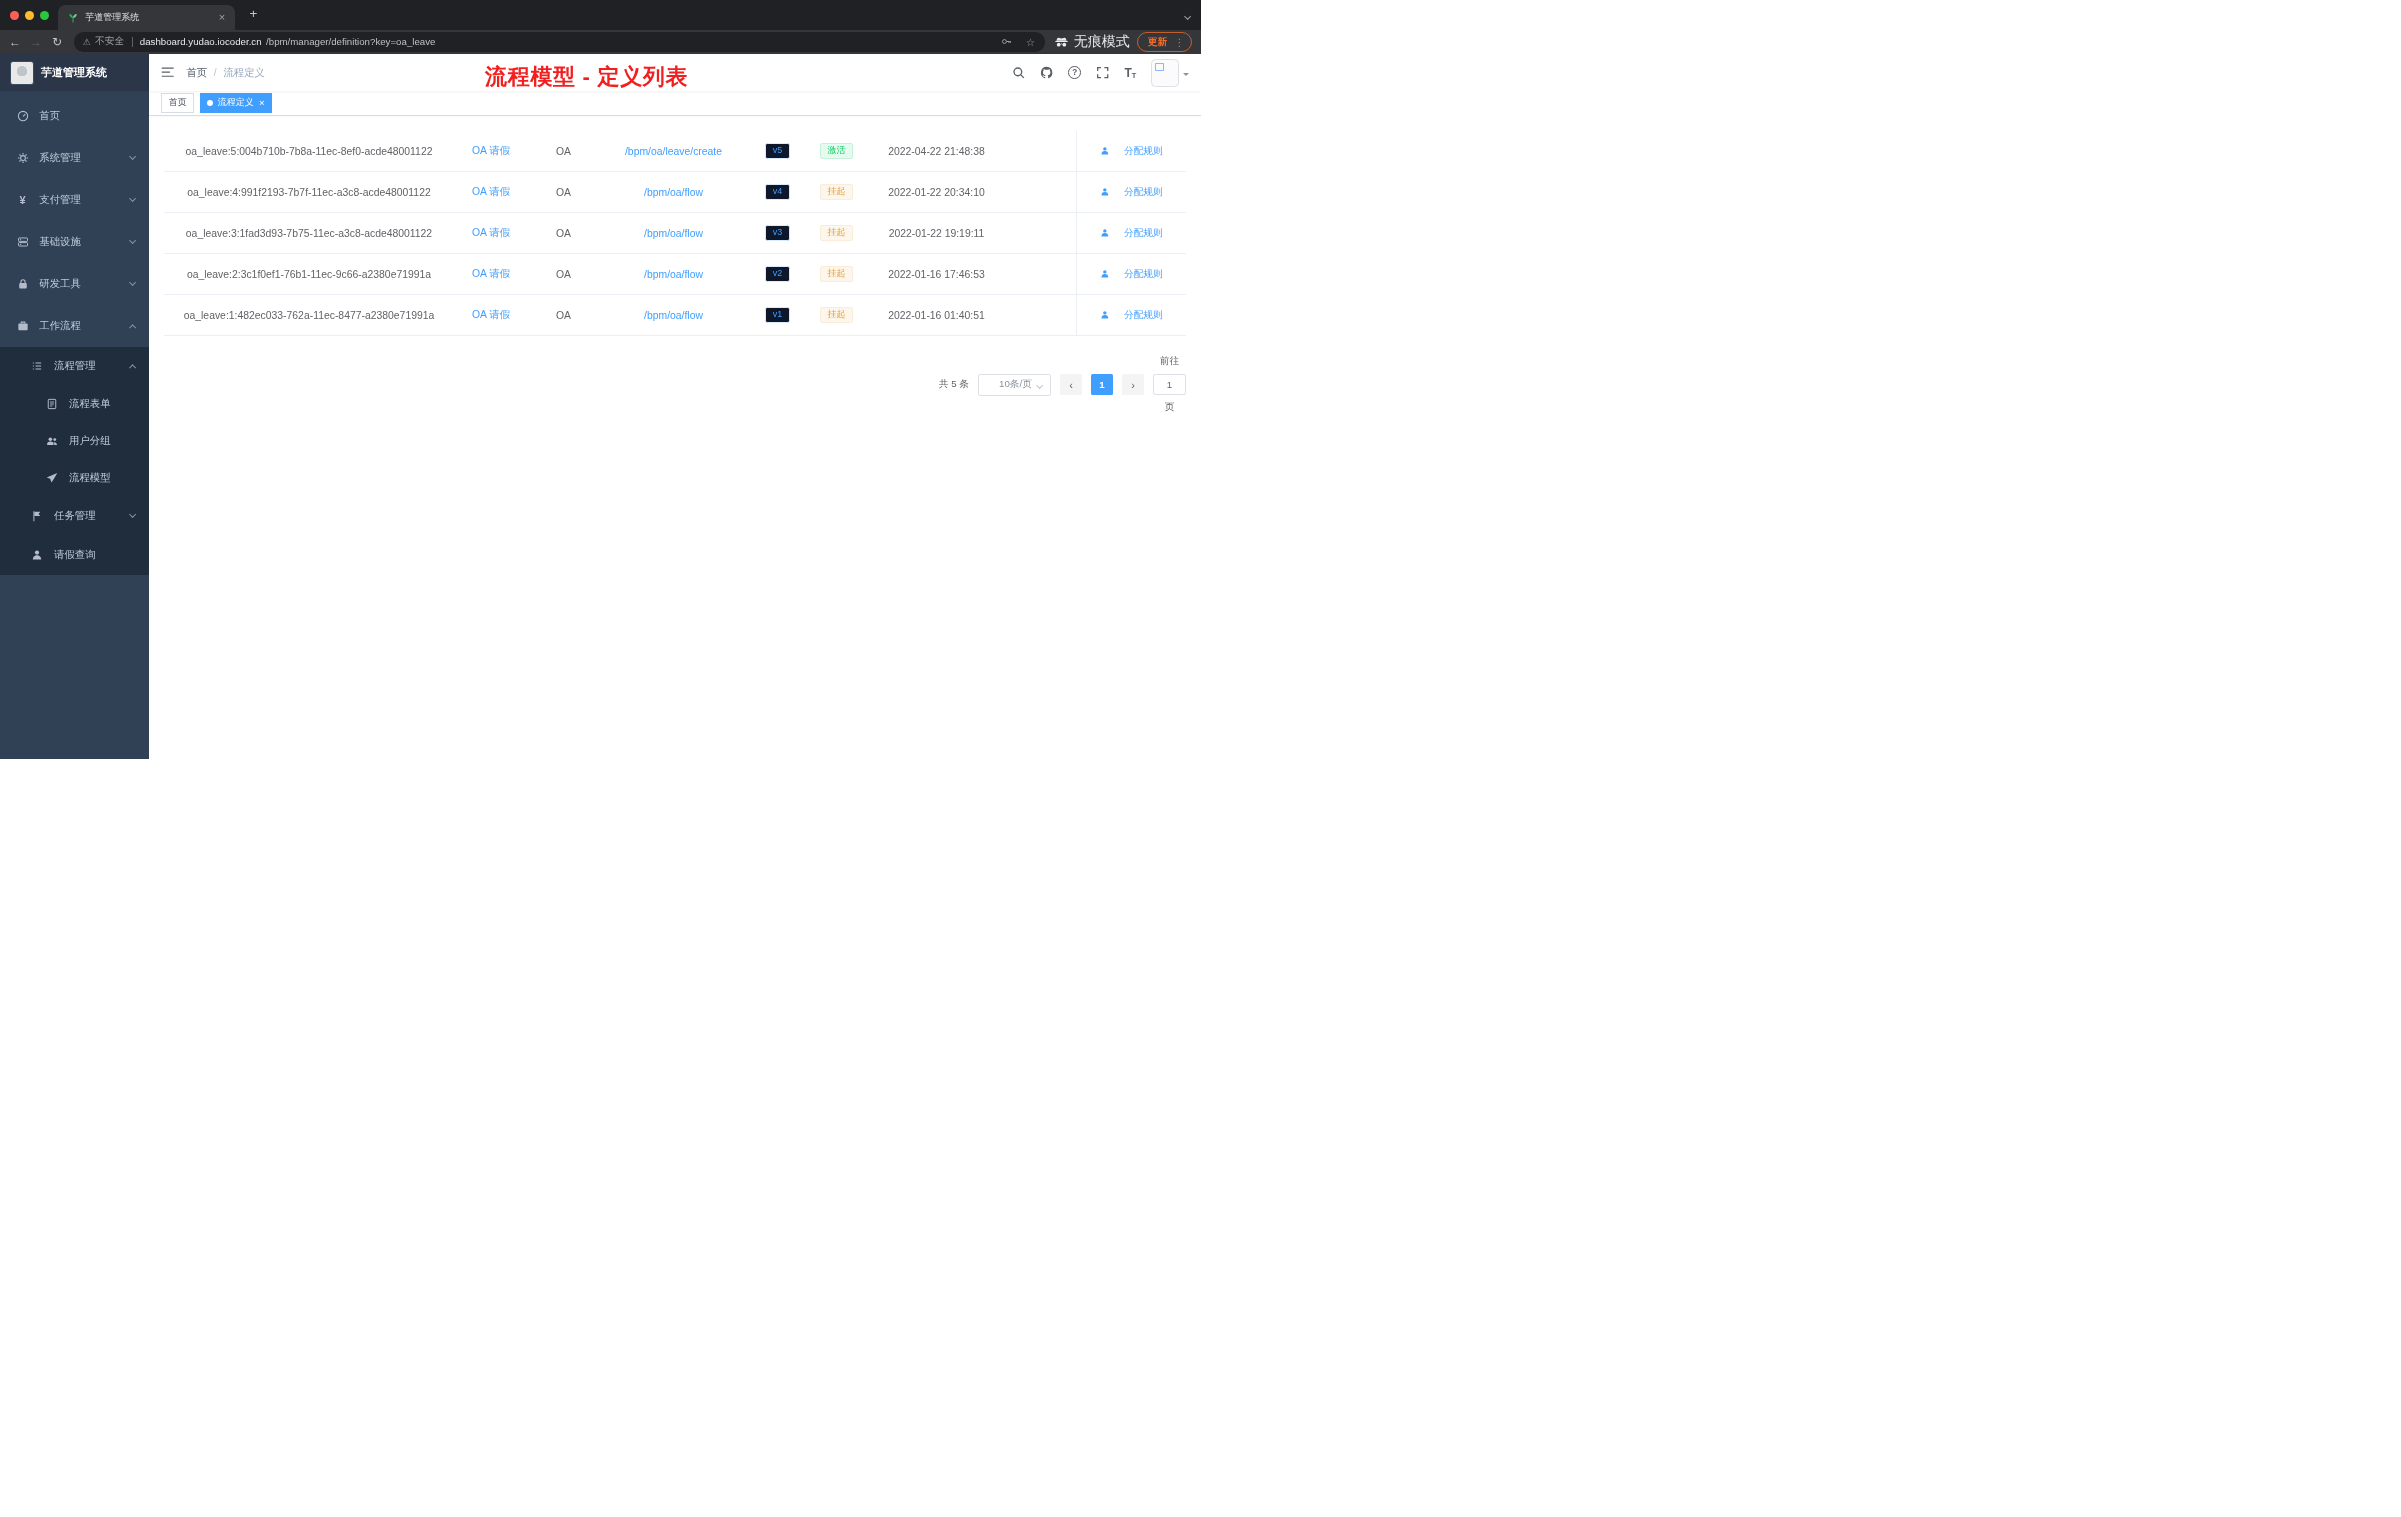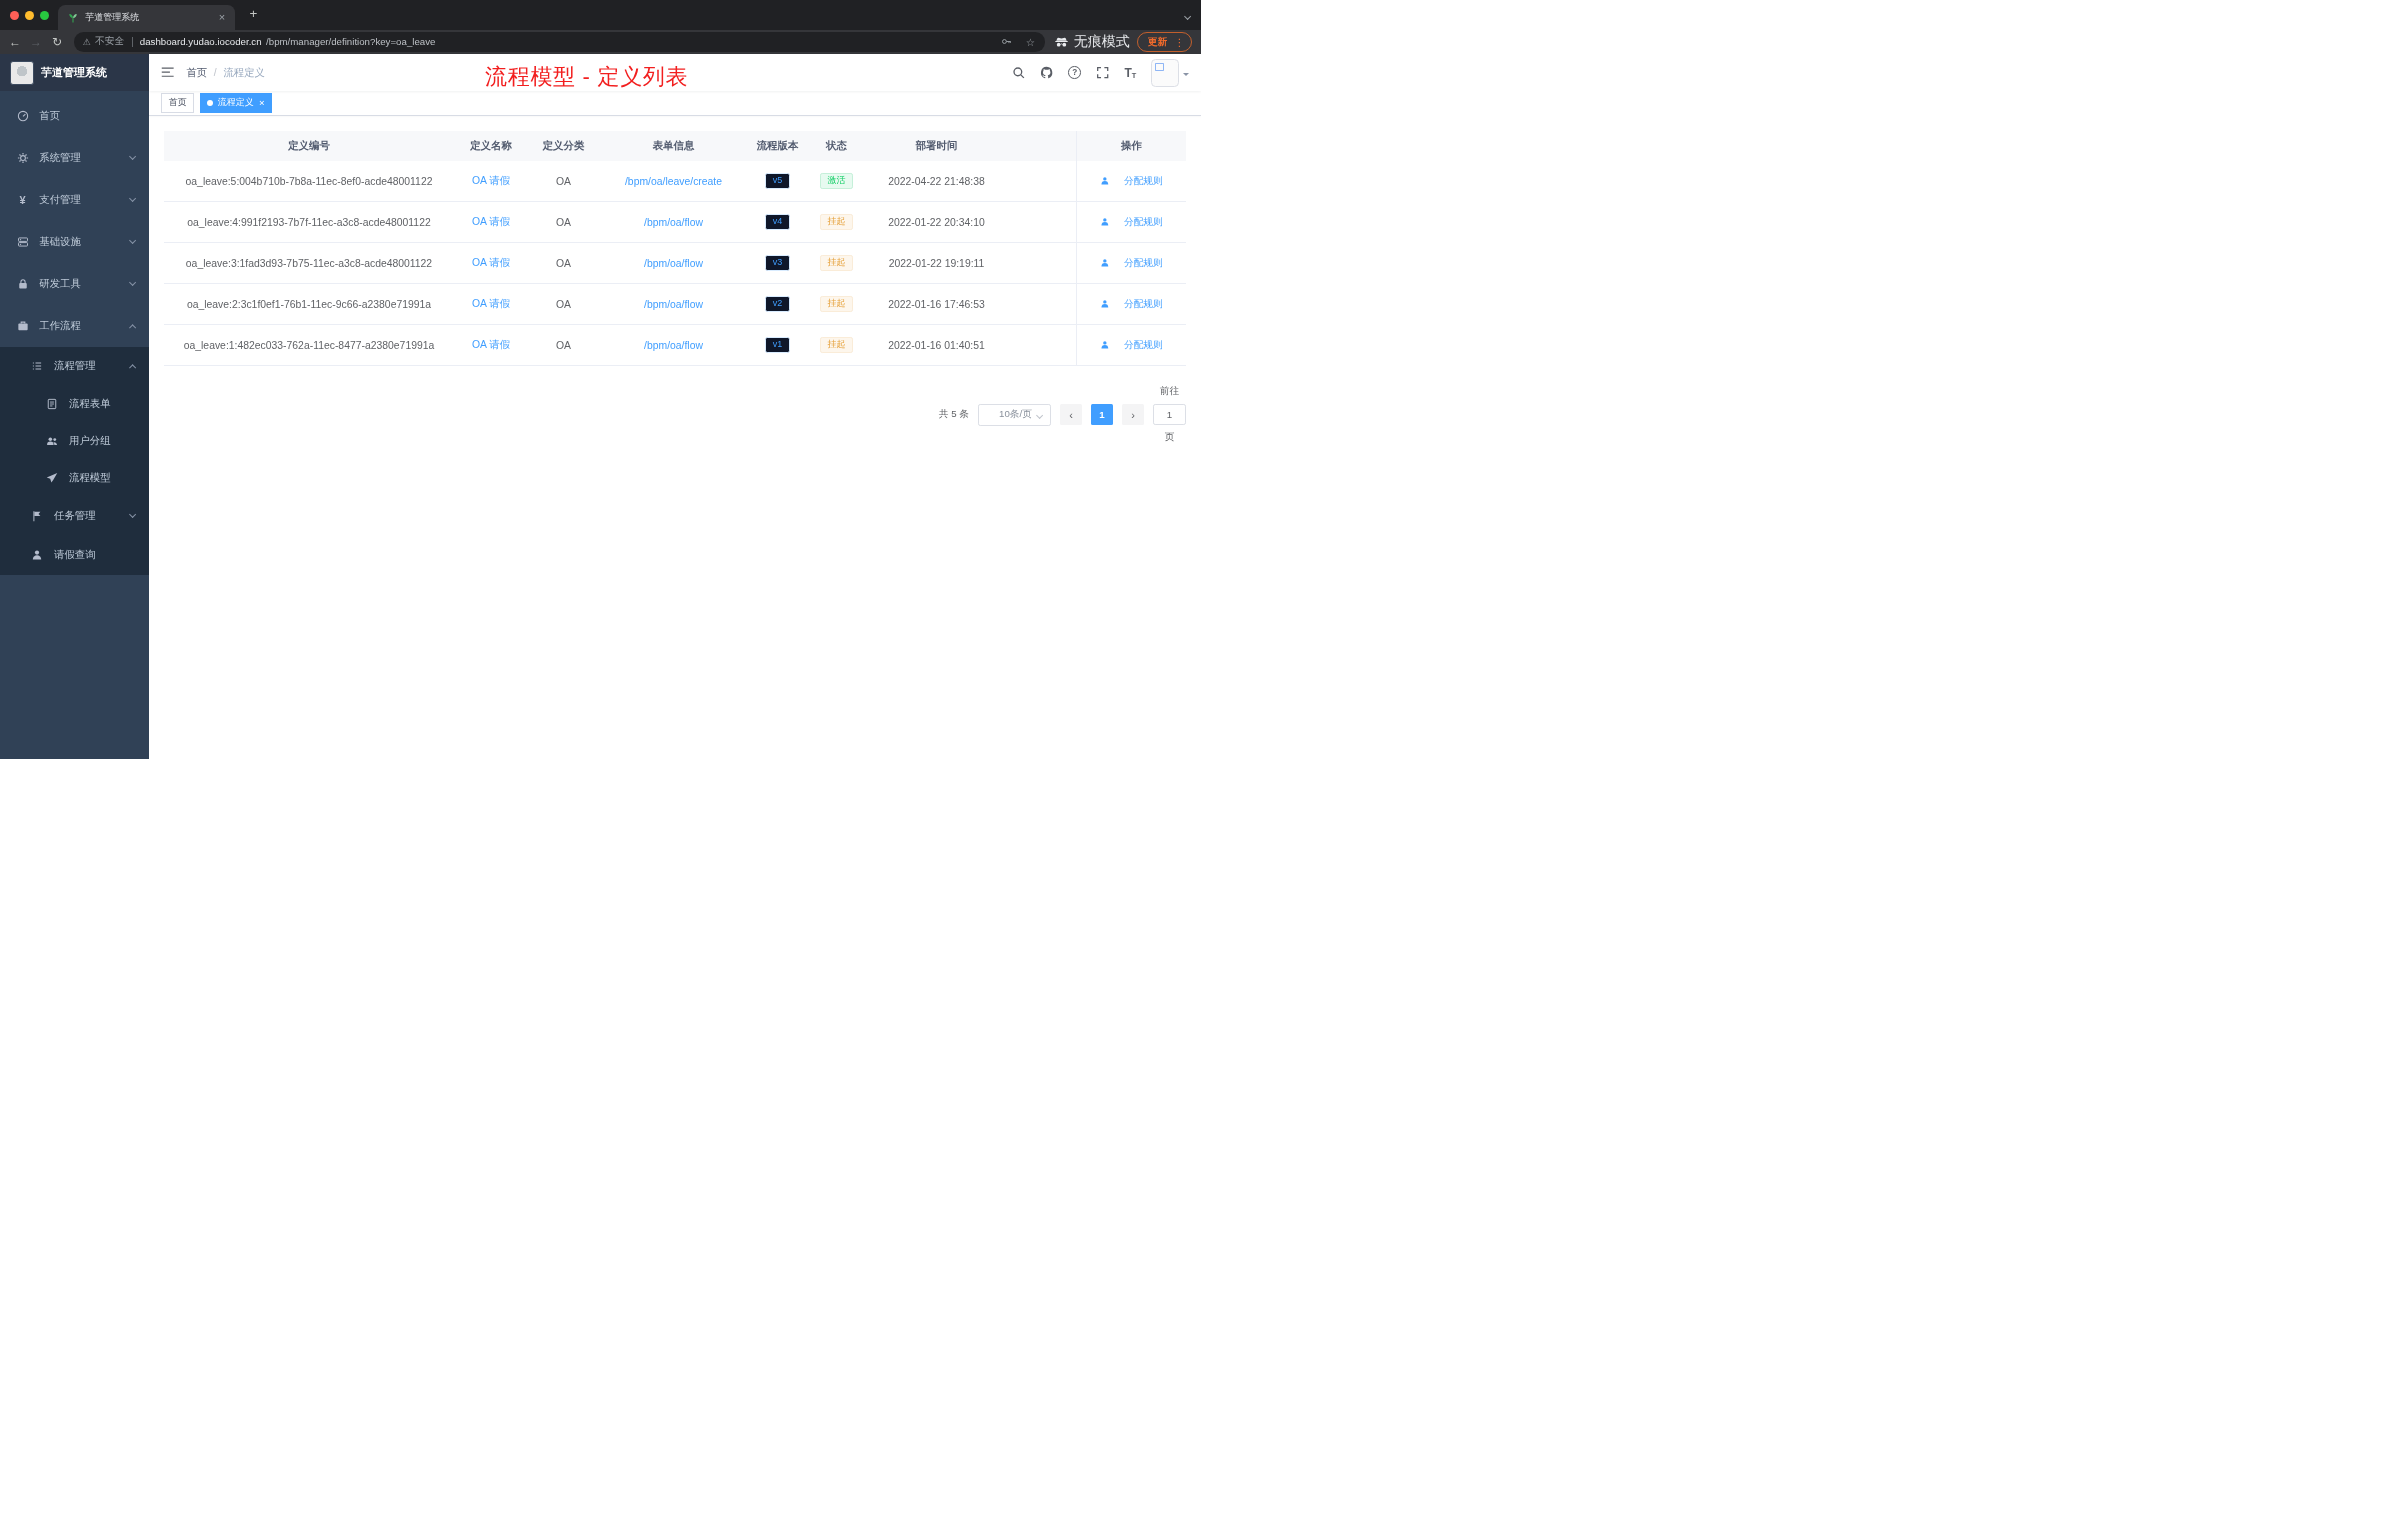--- a/index.html
+++ b/index.html
@@ -64,21 +64,21 @@
 
   
   .main { flex:1; min-width:0; display:flex; flex-direction:column; background:#fff; }
   .navbar { height:37px; background:#fff; display:flex; align-items:center; padding:0 12px;
             position:relative; box-shadow:0 0.7px 3px rgba(0,21,41,.08); z-index:3; }
   .hamburger { color:#5a5e66; margin-right:12px; display:flex; align-items:center; }
   .breadcrumb { font-size:10.4px; display:flex; align-items:center; gap:6.7px; }
   .bc-home { color:#515a6e; }
   .bc-sep { color:#c0c4cc; }
   .bc-current { color:#97a8be; }
-  .annotation { position:absolute; left:336px; top:8.2px; font-size:22px; font-weight:400;
+  .annotation { position:absolute; left:336px; top:8.2px; font-size:22px; font-weight:700;
                 color:#f21f1f; letter-spacing:0.7px; white-space:nowrap; }
   .nav-right { margin-left:auto; display:flex; align-items:center; gap:15px; color:#5a5e66; }
   .nr-ic { display:flex; align-items:center; justify-content:center; cursor:pointer; }
   .nr-ic svg { width:13.4px; height:13.4px; }
   .q-badge { width:12.6px; height:12.6px; border:1.1px solid #5a5e66; border-radius:50%;
              display:flex; align-items:center; justify-content:center; font-size:8.2px; font-weight:bold; }
   .font-ic { font-weight:bold; display:flex; align-items:flex-end; }
   .font-ic .big { font-size:12px; } .font-ic .small { font-size:7.4px; }
   .avatar-wrap { display:flex; align-items:center; gap:3.7px; }
   .avatar { width:28px; height:28px; border-radius:4.5px; background:#fbfbfb; border:0.7px solid #dcdfe6; position:relative; }
@@ -379,31 +379,20 @@
       <span class="tag active">
         <span class="tag-dot"></span>
         <span>流程定义</span>
         <span class="tag-close">×</span>
       </span>
     </div>
 
     <div class="content">
 
       <div class="dtable">
-        <div class="thead">
-          <span class="th col-id">定义编号</span>
-          <span class="th col-name">定义名称</span>
-          <span class="th col-cat">定义分类</span>
-          <span class="th col-form">表单信息</span>
-          <span class="th col-ver">流程版本</span>
-          <span class="th col-status">状态</span>
-          <span class="th col-time">部署时间</span>
-          <span class="th col-fill"></span>
-          <span class="th col-ops">操作</span>
-        </div>
 
         <div class="trow">
           <span class="td col-id">oa_leave:5:004b710b-7b8a-11ec-8ef0-acde48001122</span>
           <span class="td col-name">
               <a>OA 请假</a>
             </span>
           <span class="td col-cat">OA</span>
           <span class="td col-form">
               <a>/bpm/oa/leave/create</a>
             </span>

